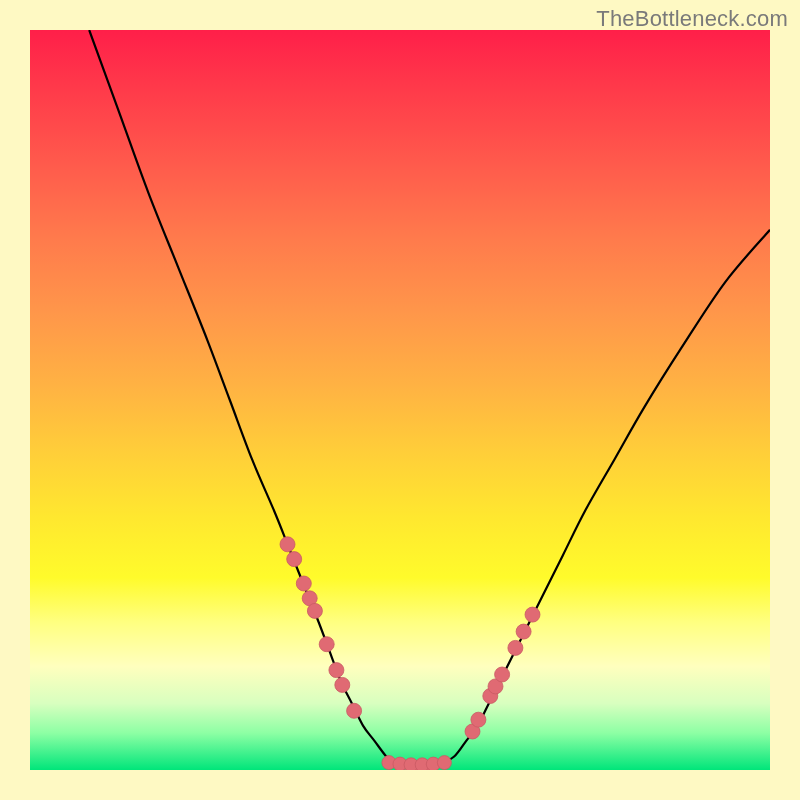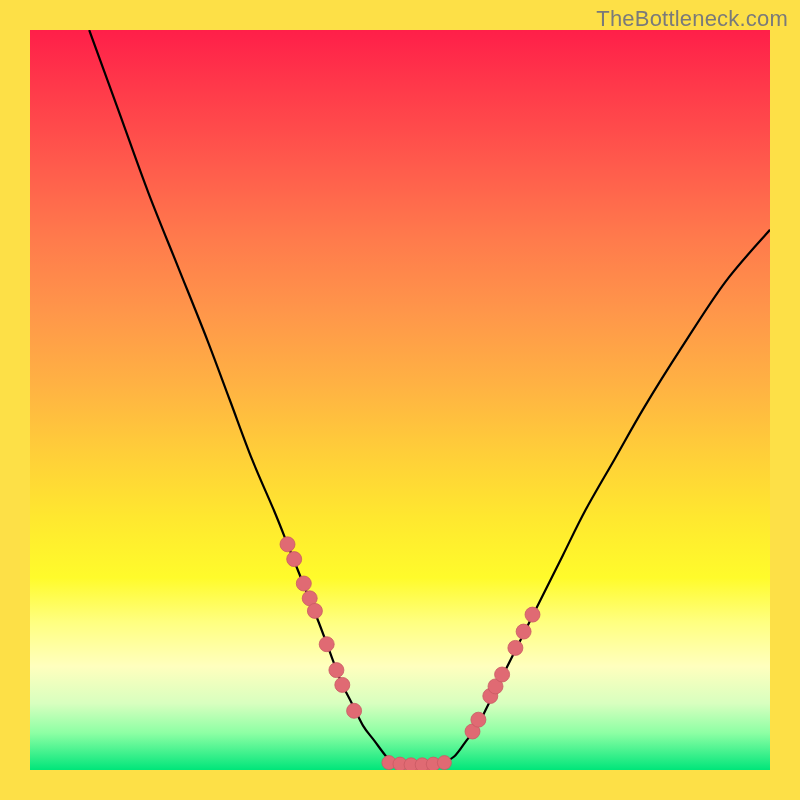--- a/index.html
+++ b/index.html
@@ -10,21 +10,21 @@
     overflow: hidden;
     background: #000;
     font-family: Arial, Helvetica, sans-serif;
   }
   .frame {
     position: absolute;
     left: 0;
     top: 0;
     width: 800px;
     height: 800px;
-    background: #fde047;
+    background: #fef9c3;
   }
   .plot {
     position: absolute;
     left: 30px;
     top: 30px;
     width: 740px;
     height: 740px;
     background: linear-gradient(to bottom,
       #ff1f49 0%,
       #ff3a4a 8%,

